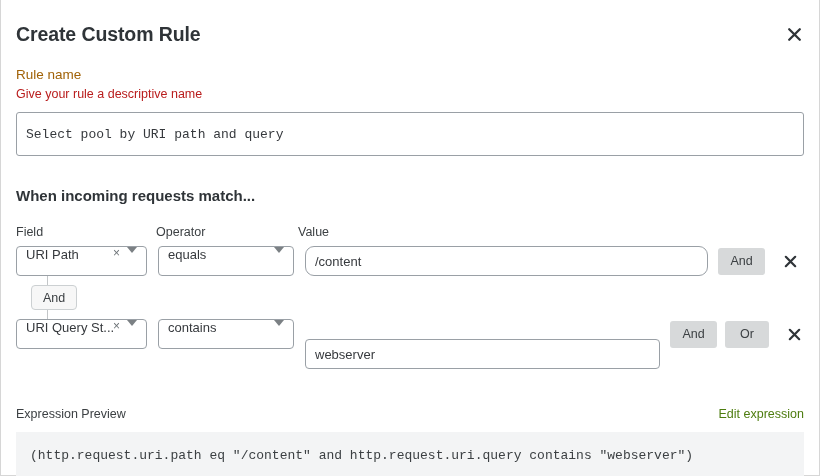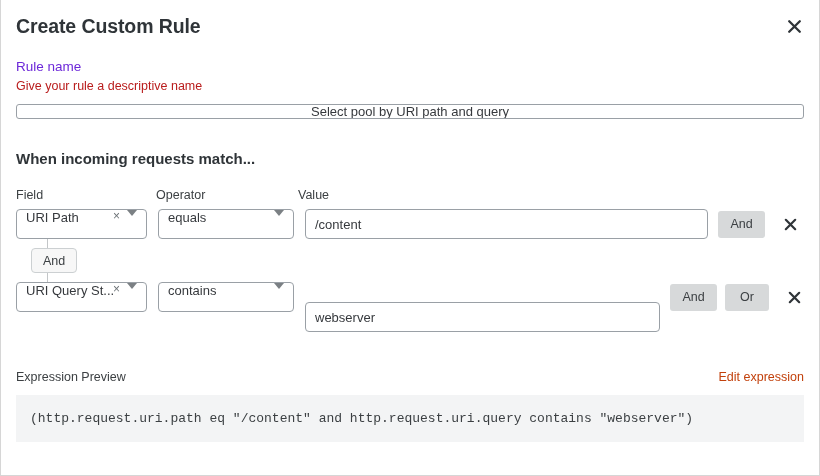--- a/index.html
+++ b/index.html
@@ -15,21 +15,21 @@
   }
 
   .dialog {
     position: relative;
     width: 820px;
     height: 476px;
     background: #ffffff;
     border-left: 1px solid #d6d6d6;
     border-right: 1px solid #d6d6d6;
     border-bottom: 1px solid #d6d6d6;
-    padding: 4px 15px;
+    padding: 12px 15px;
   }
 
   
   .dialog-header {
     display: flex;
     align-items: flex-start;
     justify-content: space-between;
     padding-top: 9px;
   }
   .dialog-title {
@@ -45,43 +45,42 @@
     cursor: pointer;
     margin-right: -2px;
     margin-top: 1px;
   }
   .close-icon svg { display: block; }
 
   
   .section-rule-name { margin-top: 19px; }
   .field-label {
     font-size: 13.5px;
-    color: #6d28d9;
+    color: #a16207;
     line-height: 18px;
   }
   .field-hint {
     font-size: 12.5px;
     color: #b91c1c;
     line-height: 17px;
     margin-top: 2px;
   }
   .text-input {
     display: block;
     width: 100%;
-    height: 15px;
+    height: 44px;
     margin-top: 9px;
     padding: 0 9px;
-    font-family: Liberation Sans, sans-serif;
+    font-family: Liberation Mono, monospace;
     font-size: 13px;
     color: #36393d;
     background: #fff;
     border: 1px solid #9aa0a6;
     border-radius: 3px;
     outline: none;
-    text-align: center;
   }
 
   
   .section-heading {
     margin-top: 30px;
     font-size: 15px;
     font-weight: bold;
     color: #2f3438;
     line-height: 20px;
   }
@@ -160,21 +159,21 @@
     padding: 0 9px;
     font-family: "Liberation Sans", sans-serif;
     font-size: 13px;
     color: #36393d;
     background: #fff;
     border: 1px solid #9aa0a6;
     border-radius: 4px;
     outline: none;
     flex: none;
   }
-  .value-input.wide   { width: 403px; }
+  .value-input.wide   { width: 403px; border-radius: 9px; }
   .value-input.narrow { width: 355px; margin-top: 40px; }
 
   .logic-btn {
     height: 27px;
     min-width: 47px;
     margin-left: 10px;
     padding: 0 10px;
     font-family: "Liberation Sans", sans-serif;
     font-size: 12.5px;
     color: #3c4043;
@@ -227,21 +226,21 @@
     align-items: center;
     justify-content: space-between;
   }
   .expr-title {
     font-size: 12.5px;
     color: #3c4043;
     line-height: 17px;
   }
   .expr-edit-link {
     font-size: 12.5px;
-    color: #c2410c;
+    color: #4d7c0f;
     text-decoration: none;
     cursor: pointer;
     line-height: 17px;
   }
   .expr-box {
     margin-top: 9px;
     height: 47px;
     background: #f3f4f5;
     display: flex;
     align-items: center;

